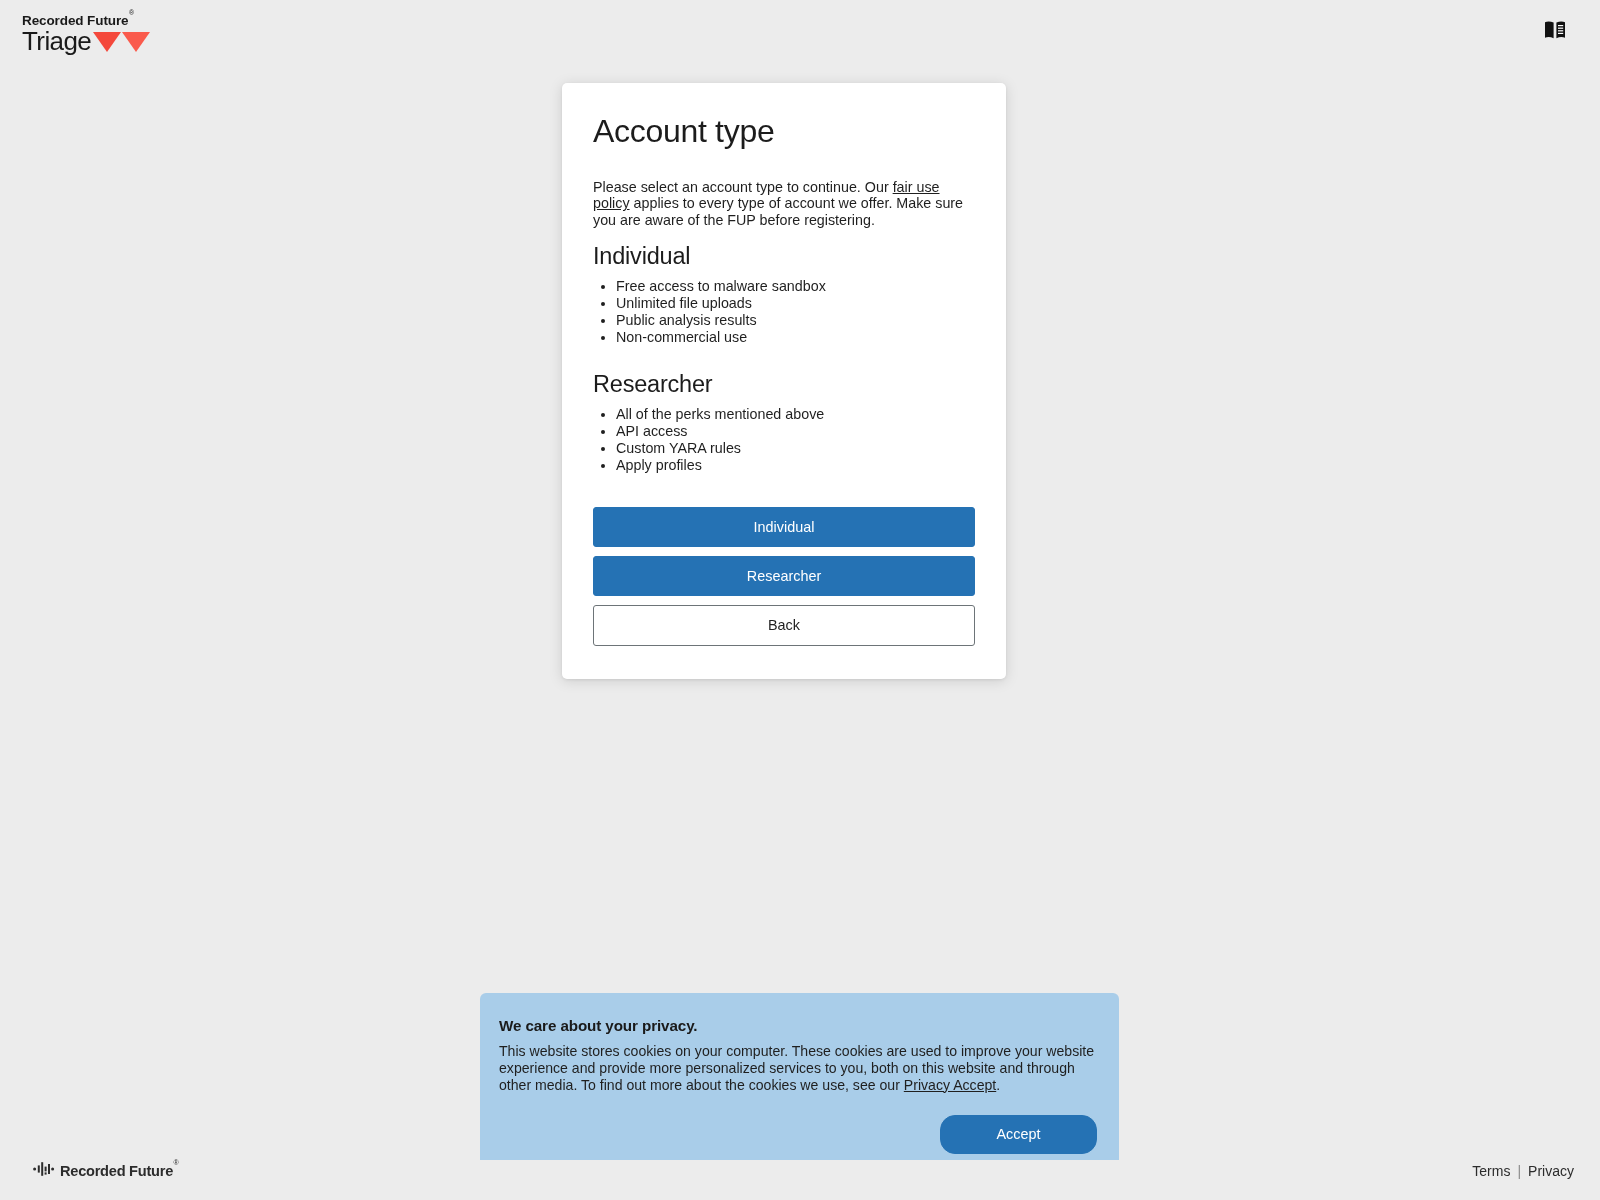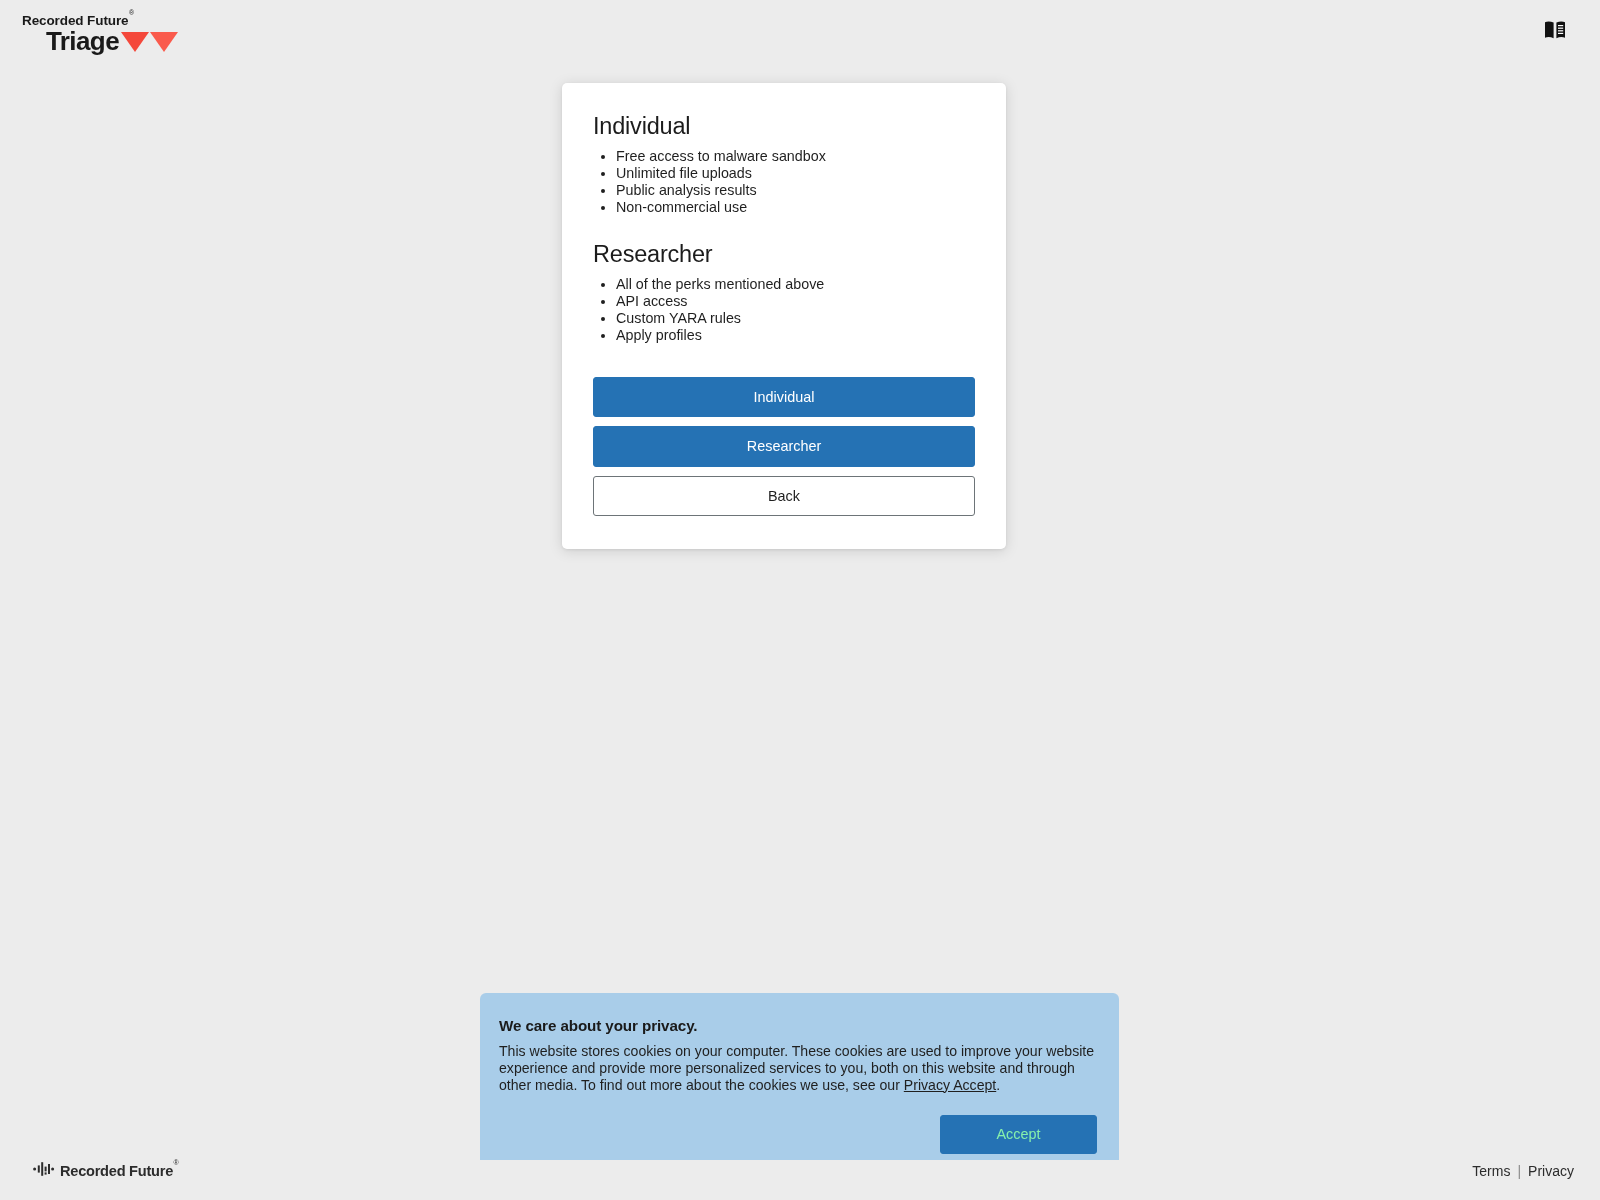--- a/index.html
+++ b/index.html
@@ -53,25 +53,24 @@
     left: 0.5px;
     font-weight: 400;
   }
   .brand-bottom {
     display: flex;
     align-items: flex-start;
     line-height: 1;
   }
   .brand-word {
     font-size: 26px;
-    font-weight: 700;
+    font-weight: 400;
     letter-spacing: -0.6px;
     line-height: 27px;
     display: block;
-    margin-left: 24px;
   }
   .brand-marks {
     display: flex;
     align-items: flex-start;
     margin-left: 2px;
     margin-top: 4px;
   }
   .tri {
     width: 0; height: 0;
     border-left: 14px solid transparent;
@@ -215,23 +214,23 @@
     text-decoration: underline;
   }
   .cookie-actions {
     display: flex;
     justify-content: flex-end;
     margin-top: 22px;
   }
   .btn-accept {
     width: 157px;
     background: #2572b4;
-    color: #86efac;
+    color: #ffffff;
     border: 1px solid #2572b4;
-    border-radius: 3px;
+    border-radius: 15px;
     font-size: 14.4px;
     font-family: "Liberation Sans", sans-serif;
     padding: 11px 10px;
     cursor: pointer;
     line-height: 1;
   }
 
   
   .footer {
     position: absolute;
@@ -311,21 +310,23 @@
         <rect x="14" y="7.6" width="5.2" height="1.2" fill="#ffffff"></rect>
         <rect x="14" y="10.2" width="5.2" height="1.2" fill="#ffffff"></rect>
         <rect x="14" y="12.8" width="5.2" height="1.2" fill="#ffffff"></rect>
       </svg>
     </span>
   </button>
 </div>
 
 <div class="card">
 
-
+  <h1 class="card-title">Account type</h1>
+
+  <p class="intro"><span>Please select an account type to continue. Our </span><a class="link" href="#">fair use policy</a><span> applies to every type of account we offer. Make sure you are aware of the FUP before registering.</span></p>
 
   <h2 class="tier-title">Individual</h2>
   <ul class="perks">
     <li>Free access to malware sandbox</li>
     <li>Unlimited file uploads</li>
     <li>Public analysis results</li>
     <li>Non-commercial use</li>
   </ul>
 
   <h2 class="tier-title second">Researcher</h2>

